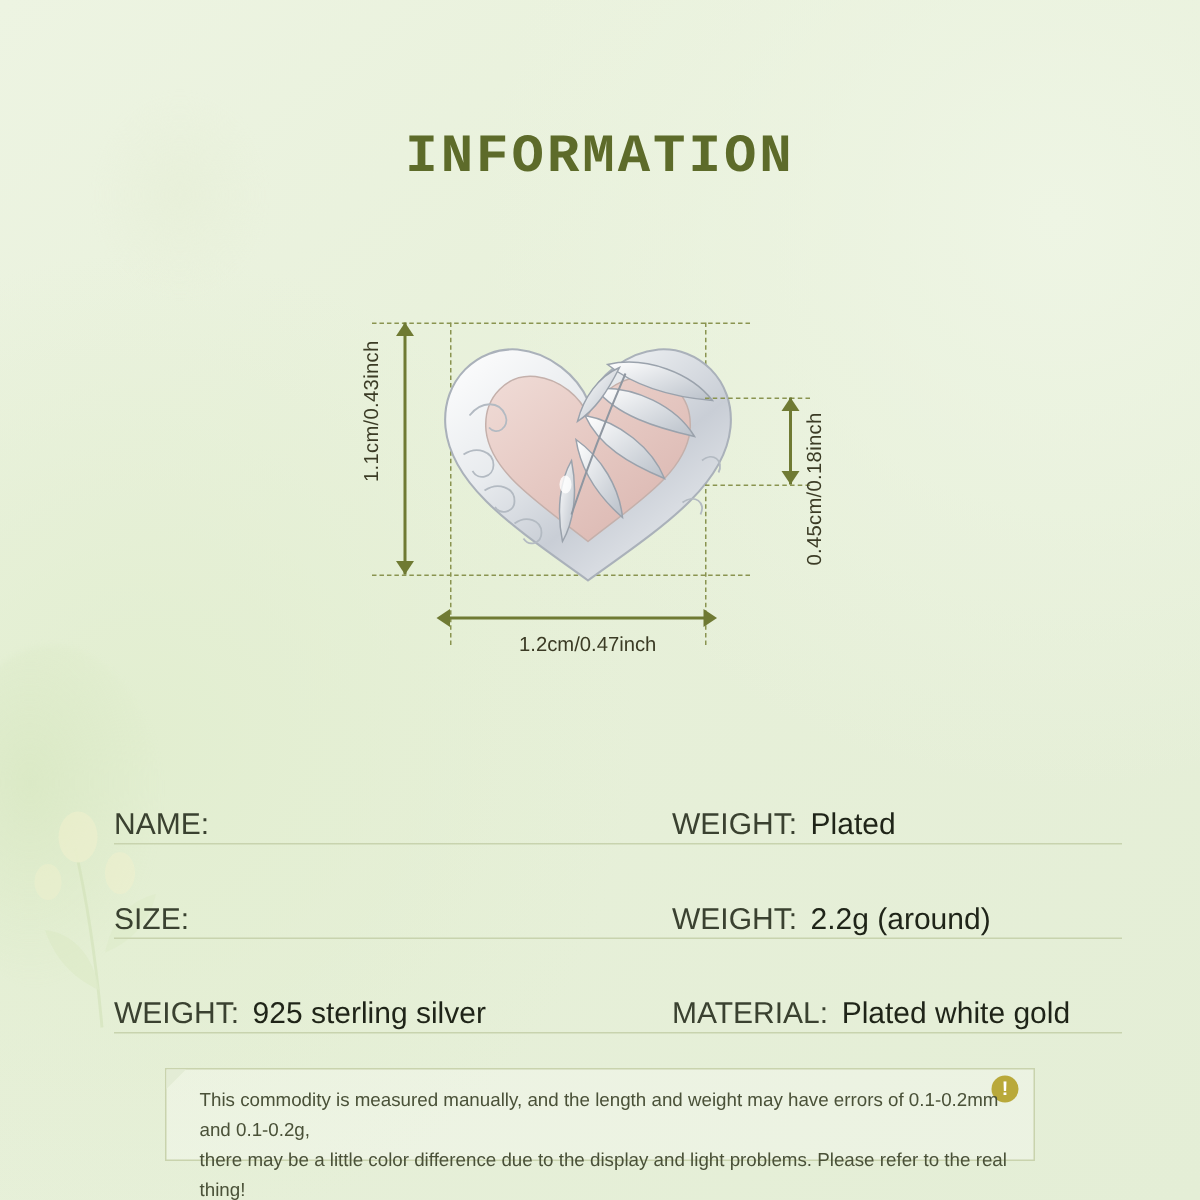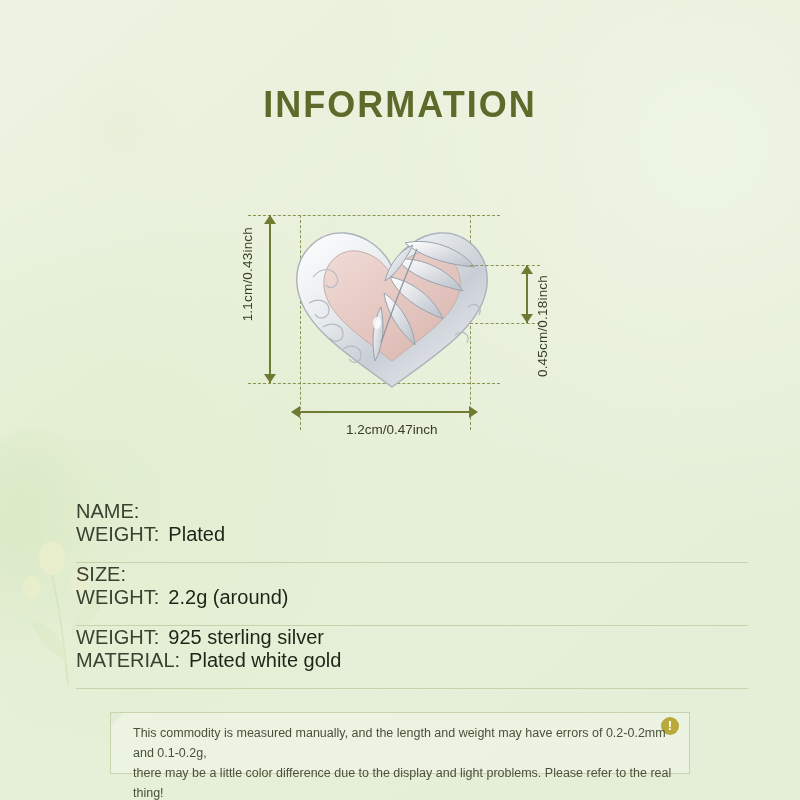--- a/index.html
+++ b/index.html
@@ -46,21 +46,21 @@
   .title {
     position: absolute;
     top: 84px;
     left: 0;
     width: 800px;
     text-align: center;
     font-size: 36px;
     letter-spacing: 2px;
     font-weight: bold;
     color: #5d6b2a;
-    font-family: Liberation Sans, sans-serif;
+    font-family: Liberation Mono, monospace;
   }
 
   
   .product-area {
     position: absolute;
     left: 230px;
     top: 205px;
     width: 340px;
     height: 250px;
   }
@@ -108,24 +108,23 @@
 
   
   .specs {
     position: absolute;
     left: 76px;
     top: 500px;
     width: 672px;
   }
   .spec-row {
     display: flex;
-    align-items: flex-start;
+    align-items: flex-end;
     height: 62px;
     border-bottom: 1px solid #c8d3ae;
-    flex-direction: column;
   }
   .spec-cell {
     display: flex;
     align-items: baseline;
     font-size: 20px;
     color: #2f3526;
   }
   .spec-cell.left { width: 372px; }
   .spec-cell.right { flex: 1; }
   .spec-key {
@@ -311,18 +310,18 @@
         <span class="spec-key">MATERIAL:</span>
         <span class="spec-val">Plated white gold</span>
       </div>
     </div>
   </div>
 
   <div class="notice">
     <div class="notice-corner"></div>
     <div class="notice-badge">!</div>
     <div class="notice-text">
-      <div>This commodity is measured manually, and the length and weight may have errors of 0.2-0.2mm and 0.1-0.2g,</div>
+      <div>This commodity is measured manually, and the length and weight may have errors of 0.1-0.2mm and 0.1-0.2g,</div>
       <div>there may be a little color difference due to the display and light problems. Please refer to the real thing!</div>
     </div>
   </div>
 
 </div>
 
 </body></html>

